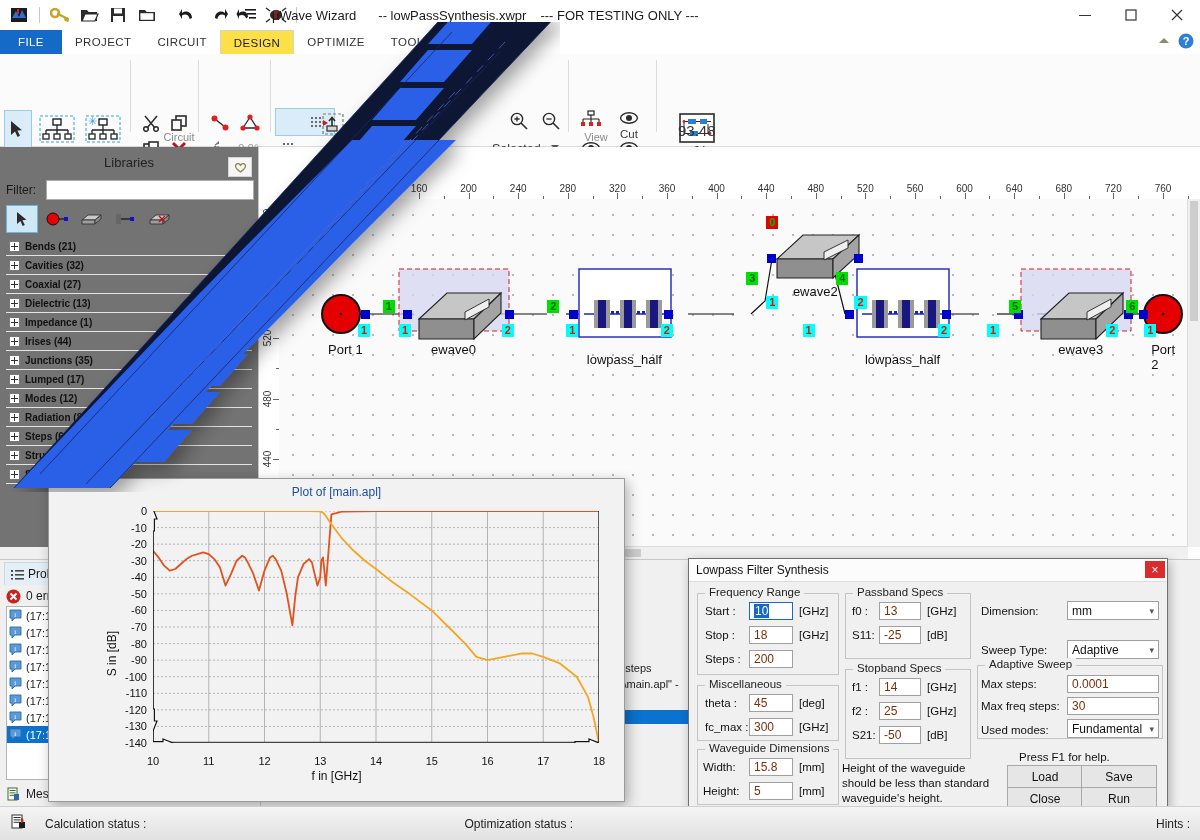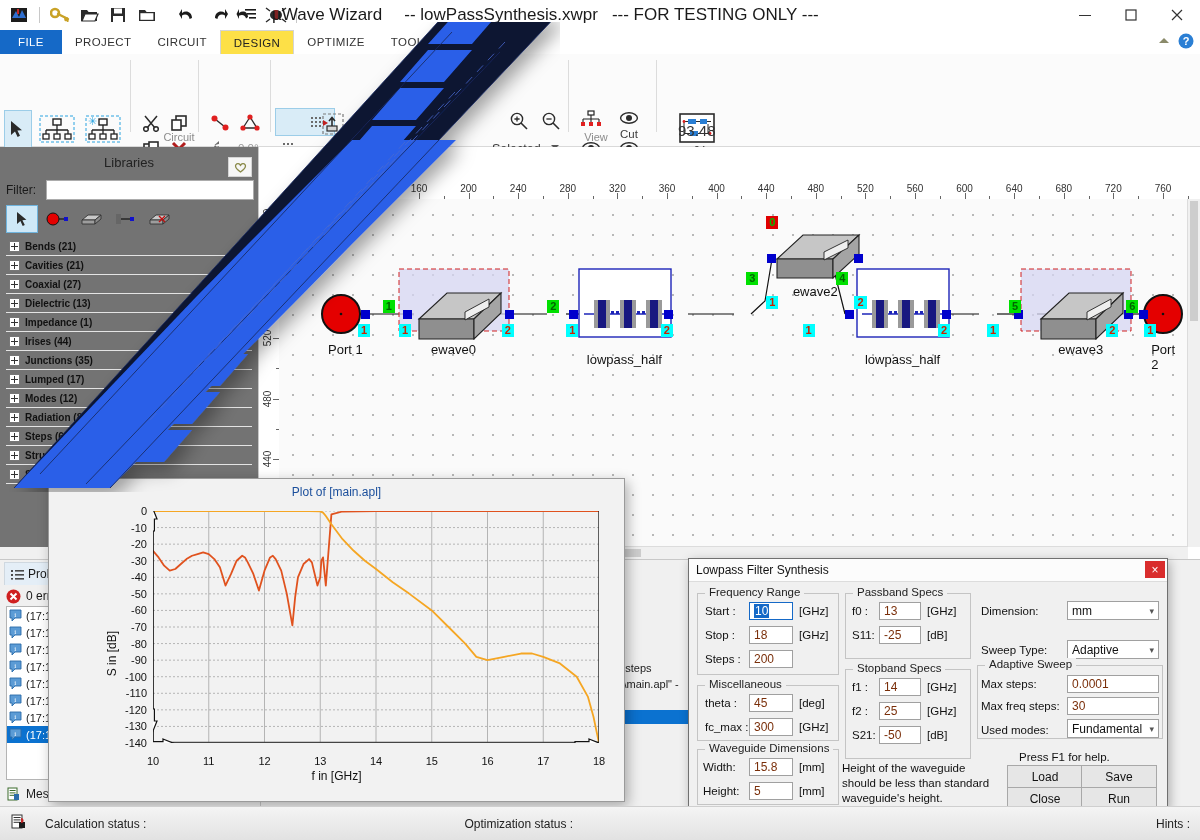--- a/index.html
+++ b/index.html
@@ -9,21 +9,21 @@
     background:#f0f0f0;
   }
   .abs{position:absolute;}
 
   
   #titlebar{left:0;top:0;width:1200px;height:30px;background:#ffffff;}
   #qat{left:6px;top:4px;height:22px;display:flex;align-items:center;gap:3px;}
   .qbtn{width:26px;height:22px;display:flex;align-items:center;justify-content:center;cursor:default;}
   .qsep{width:1px;height:16px;background:#c8c8c8;margin:0 4px;}
   #apptitle{left:272px;top:4px;height:22px;display:flex;align-items:center;
-    font-size:17px;color:#1a1a1a;white-space:nowrap;}
+    font-size:13px;color:#1a1a1a;white-space:nowrap;}
   #apptitle .docpart{margin-left:22px;}
   #apptitle .testpart{margin-left:14px;}
   #wbtns{right:0;top:0;height:30px;display:flex;}
   .wbtn{width:46px;height:30px;display:flex;align-items:center;justify-content:center;}
   .wbtn svg{display:block;}
 
   
   #tabstrip{left:0;top:30px;width:1200px;height:24px;background:#ffffff;}
   #tabs{left:0;top:0;height:24px;display:flex;align-items:stretch;}
   .tab{padding:0 13px;display:flex;align-items:center;font-size:11.5px;
@@ -562,21 +562,21 @@
         </svg>
     </div>
   </div>
   <div id="libtree">
     <div class="treeitem">
         <span class="plusbox"></span>
         <span>Bends (21)</span>
       </div>
     <div class="treeitem">
         <span class="plusbox"></span>
-        <span>Cavities (21)</span>
+        <span>Cavities (32)</span>
       </div>
     <div class="treeitem">
         <span class="plusbox"></span>
         <span>Coaxial (27)</span>
       </div>
     <div class="treeitem">
         <span class="plusbox"></span>
         <span>Dielectric (13)</span>
       </div>
     <div class="treeitem">

